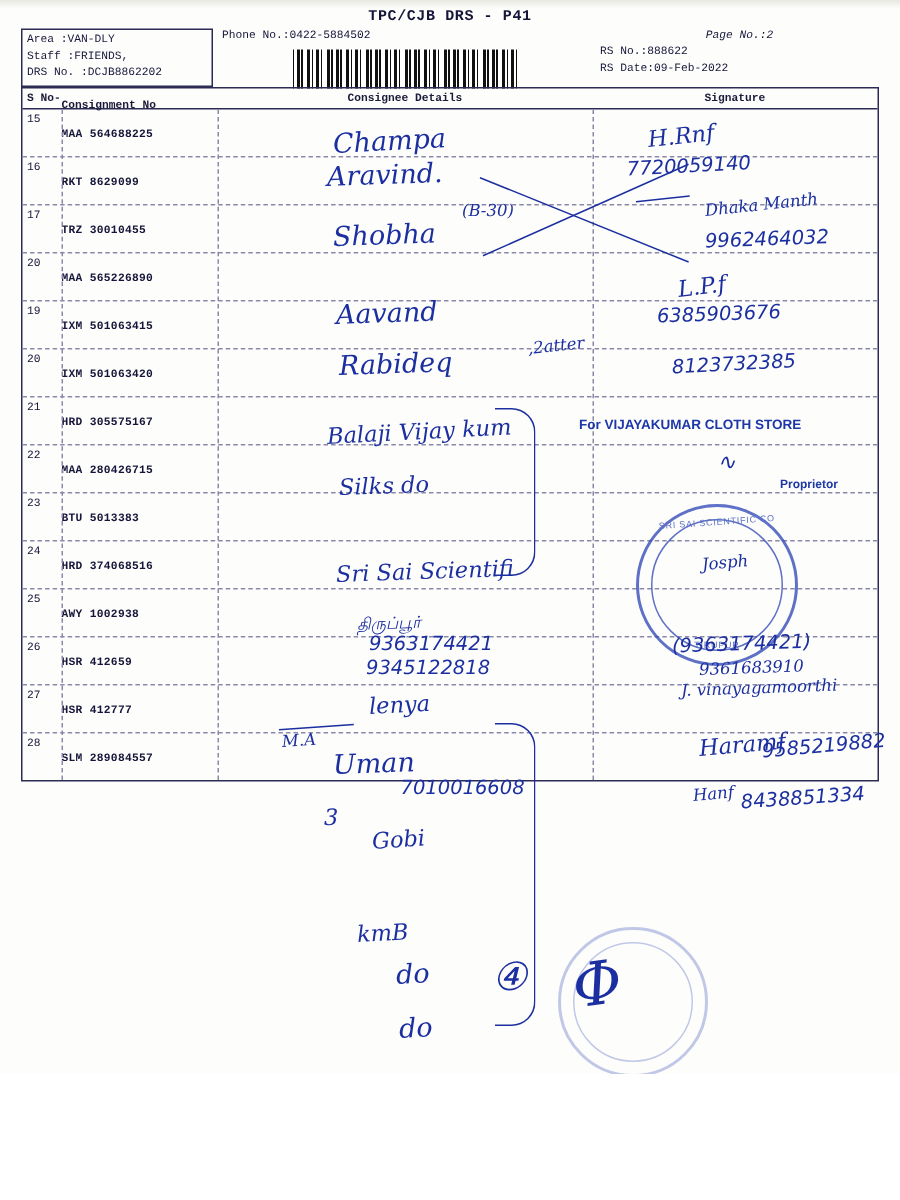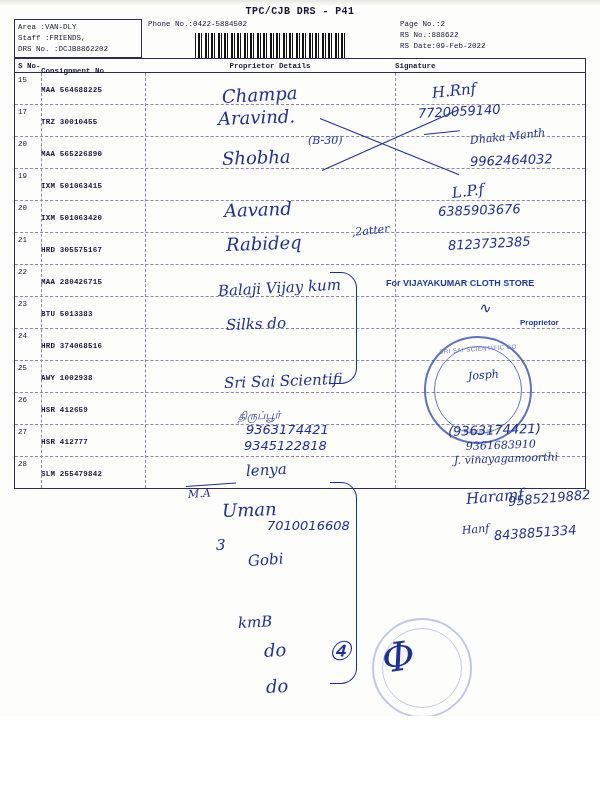--- a/index.html
+++ b/index.html
@@ -78,21 +78,22 @@
     background: repeating-linear-gradient(
       to right,
       #111 0px, #111 1px, #fff 1px, #fff 3px,
       #111 3px, #111 5px, #fff 5px, #fff 6px,
       #111 6px, #111 7px, #fff 7px, #fff 10px,
       #111 10px, #111 12px, #fff 12px, #fff 13px
     );
   }
 
   .page-no {
-    text-align: left;
+    text-align: center;
+    font-style: italic;
   }
 
   
   .tbl {
     position: absolute;
     left: 14px;
     top: 58px;
     width: 572px;
     border-top: 1px solid #2b2b55;
     border-bottom: 1px solid #2b2b55;
@@ -105,21 +106,21 @@
     font-family: "Liberation Mono", monospace;
     font-size: 7.5px;
     font-weight: bold;
     border-bottom: 1px solid #2b2b55;
     height: 13px;
     align-items: center;
   }
   .c-sno   { width: 26px; padding-left: 3px; box-sizing: border-box; }
   .c-cons  { width: 104px; box-sizing: border-box; margin-top: 10px; }
   .c-det   { width: 250px; text-align: center; box-sizing: border-box; }
-  .c-sign  { flex: 1; box-sizing: border-box; }
+  .c-sign  { flex: 1; text-align: center; box-sizing: border-box; }
 
   .rows { position: relative; }
   .row {
     display: flex;
     height: 31px;
     border-bottom: 1px dashed #8a8aa8;
     font-family: "Liberation Mono", monospace;
     font-size: 7.5px;
     color: #15153a;
   }
@@ -227,35 +228,41 @@
         <div class="hdr-line">RS No.:888622</div>
         <div class="hdr-line">RS Date:09-Feb-2022</div>
       </div>
     </div>
   </div>
 
   <div class="tbl">
     <div class="col-head">
       <div class="c-sno">S No-</div>
       <div class="c-cons">Consignment No</div>
-      <div class="c-det">Proprietor Details</div>
+      <div class="c-det">Consignee Details</div>
       <div class="c-sign">Signature</div>
     </div>
 
     <div class="rows" id="rows">
       <div class="vline" style="left:26px"></div>
       <div class="vline" style="left:130px"></div>
       <div class="vline" style="left:380px"></div>
     <div class="row">
           <div class="c-sno">15</div>
           <div class="c-cons">MAA 564688225</div>
           <div class="c-det"></div>
           <div class="c-sign"></div>
         </div>
         <div class="row">
+          <div class="c-sno">16</div>
+          <div class="c-cons">RKT 8629099</div>
+          <div class="c-det"></div>
+          <div class="c-sign"></div>
+        </div>
+        <div class="row">
           <div class="c-sno">17</div>
           <div class="c-cons">TRZ 30010455</div>
           <div class="c-det"></div>
           <div class="c-sign"></div>
         </div>
         <div class="row">
           <div class="c-sno">20</div>
           <div class="c-cons">MAA 565226890</div>
           <div class="c-det"></div>
           <div class="c-sign"></div>
@@ -309,21 +316,21 @@
           <div class="c-sign"></div>
         </div>
         <div class="row">
           <div class="c-sno">27</div>
           <div class="c-cons">HSR 412777</div>
           <div class="c-det"></div>
           <div class="c-sign"></div>
         </div>
         <div class="row">
           <div class="c-sno">28</div>
-          <div class="c-cons">SLM 255479842</div>
+          <div class="c-cons">SLM 289084557</div>
           <div class="c-det"></div>
           <div class="c-sign"></div>
         </div>
       </div>
   </div>
 
   <div class="ink" id="ink-layer">
 
     <div class="strike" style="left:320px; top:118px; width:150px; transform:rotate(22deg);"></div>
     <div class="strike" style="left:322px; top:170px; width:150px; transform:rotate(-24deg);"></div>

